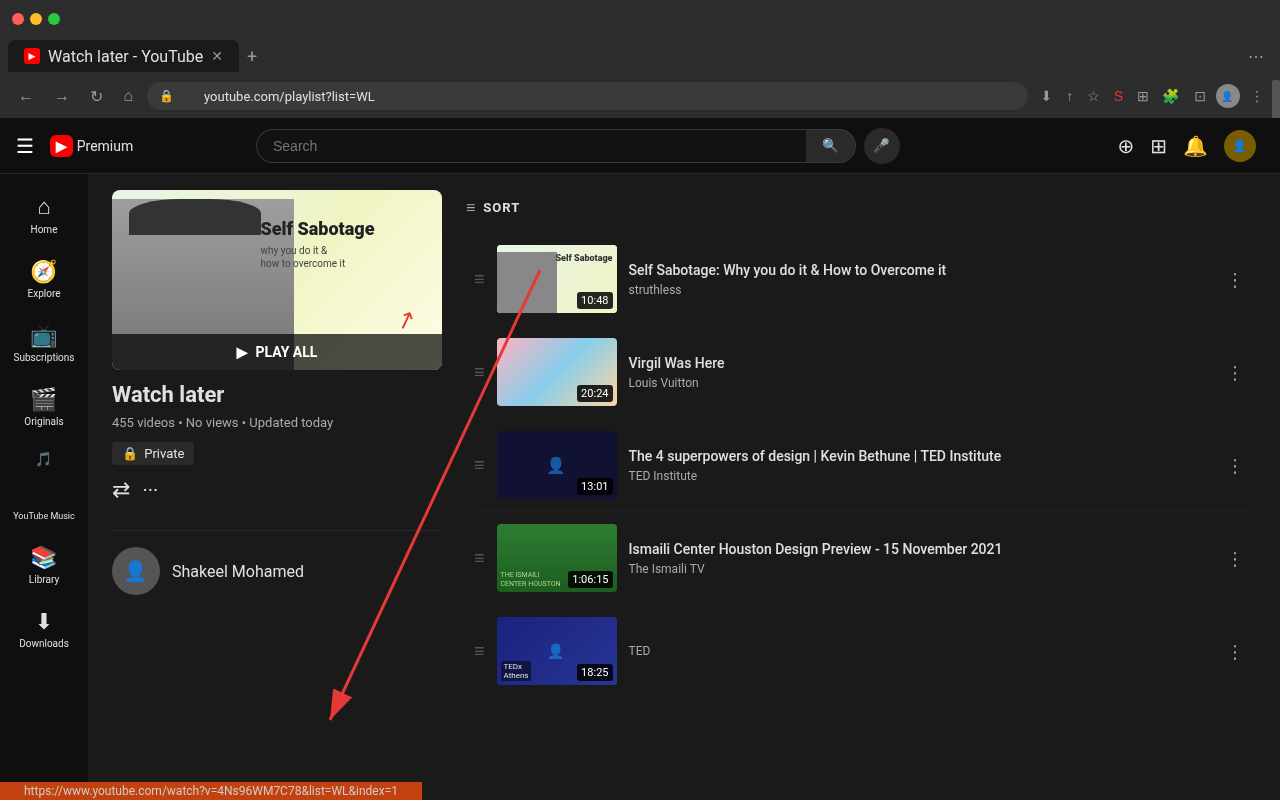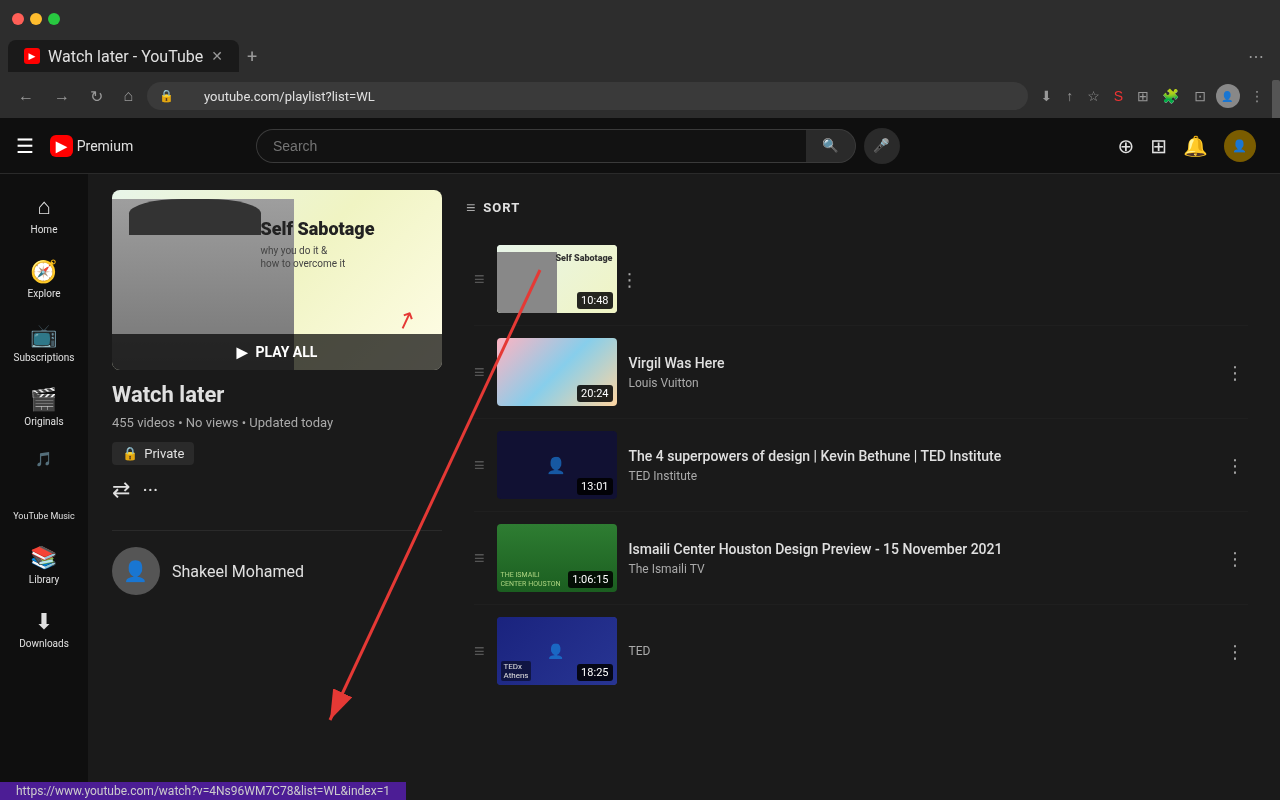--- a/index.html
+++ b/index.html
@@ -82,21 +82,21 @@
     .drag-handle { color: #555; font-size: 18px; margin-right: 12px; cursor: grab; }
     .video-thumb { width: 120px; height: 68px; border-radius: 4px; overflow: hidden; position: relative; flex-shrink: 0; background: #2a2a2a; }
     .video-duration { position: absolute; bottom: 4px; right: 4px; background: rgba(0,0,0,0.85); color: white; font-size: 11px; padding: 2px 4px; border-radius: 3px; }
     .video-info { flex: 1; padding: 0 12px; }
     .video-title { color: #e0e0e0; font-size: 14px; font-weight: 500; margin-bottom: 4px; line-height: 1.3; }
     .video-channel { color: #aaa; font-size: 12px; }
     .video-more { color: #aaa; font-size: 18px; cursor: pointer; padding: 4px; }
     .video-divider { border: none; border-top: 1px solid #1f1f1f; margin: 0 8px; }
 
     
-    .status-bar { position: fixed; bottom: 0; left: 0; background: #4c1d95; color: #ccc; font-size: 12px; padding: 2px 16px; z-index: 200; }
+    .status-bar { position: fixed; bottom: 0; left: 0; background: #c2410c; color: #ccc; font-size: 12px; padding: 2px 24px; z-index: 200; }
 
     
     .small-thumb-ss { background: linear-gradient(135deg, #e8f5e9, #f9fbe7); display:flex; align-items:center; justify-content:center; }
     .small-thumb-virgil { background: linear-gradient(to bottom, #ffb3c1, #87ceeb); }
     .small-thumb-ted { background: #111133; }
     .small-thumb-ismaili { background: linear-gradient(135deg, #2e7d32, #66bb6a); }
     .small-thumb-rory { background: linear-gradient(135deg, #1a237e, #3949ab); }
   </style>
 </head>
 <body>
@@ -252,20 +252,24 @@
             <span class="drag-handle">≡</span>
             <div class="video-thumb small-thumb-ss">
               <div style="width:100%;height:100%;background:linear-gradient(135deg,#e8f5e9,#f0f4c3);display:flex;align-items:center;justify-content:center;position:relative;overflow:hidden;">
                 <div style="position:absolute;left:0;bottom:0;width:50%;height:90%;background:#888;"></div>
                 <div style="position:absolute;right:4px;top:8px;color:#333;font-size:8px;font-weight:bold;line-height:1.2;text-align:left;">
                   <div style="font-size:9px;font-weight:900;">Self Sabotage</div>
                 </div>
               </div>
               <div class="video-duration">10:48</div>
             </div>
+            <div class="video-info">
+              <div class="video-title">Self Sabotage: Why you do it &amp; How to Overcome it</div>
+              <div class="video-channel">struthless</div>
+            </div>
             <span class="video-more">⋮</span>
           </div>
           <hr class="video-divider">
 
           <div class="video-item">
             <span class="drag-handle">≡</span>
             <div class="video-thumb small-thumb-virgil">
               <div style="width:100%;height:100%;background:linear-gradient(135deg,#ffb3c1,#87ceeb,#ffd5a0);"></div>
               <div class="video-duration">20:24</div>
             </div>

